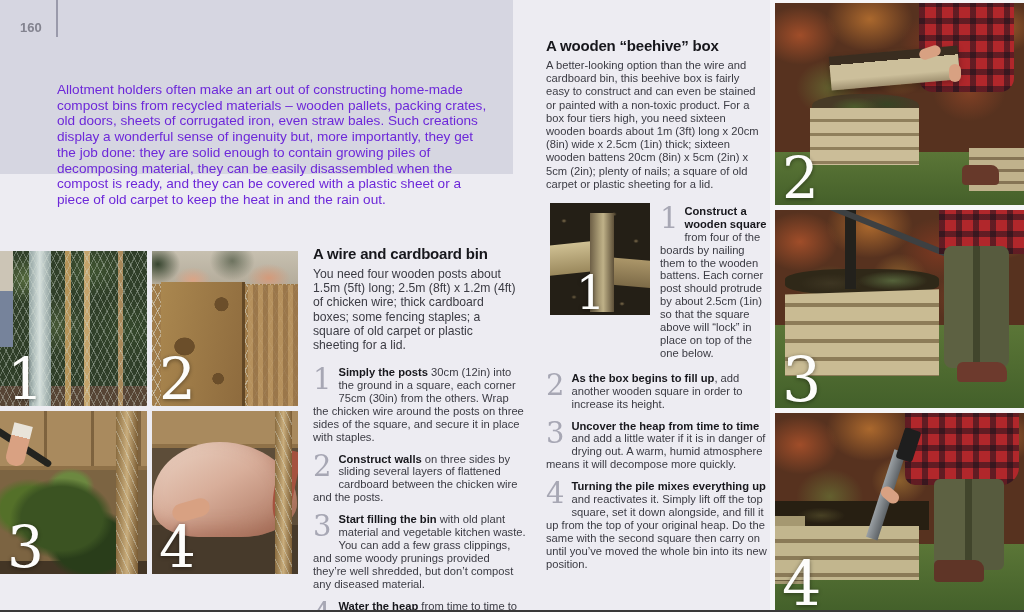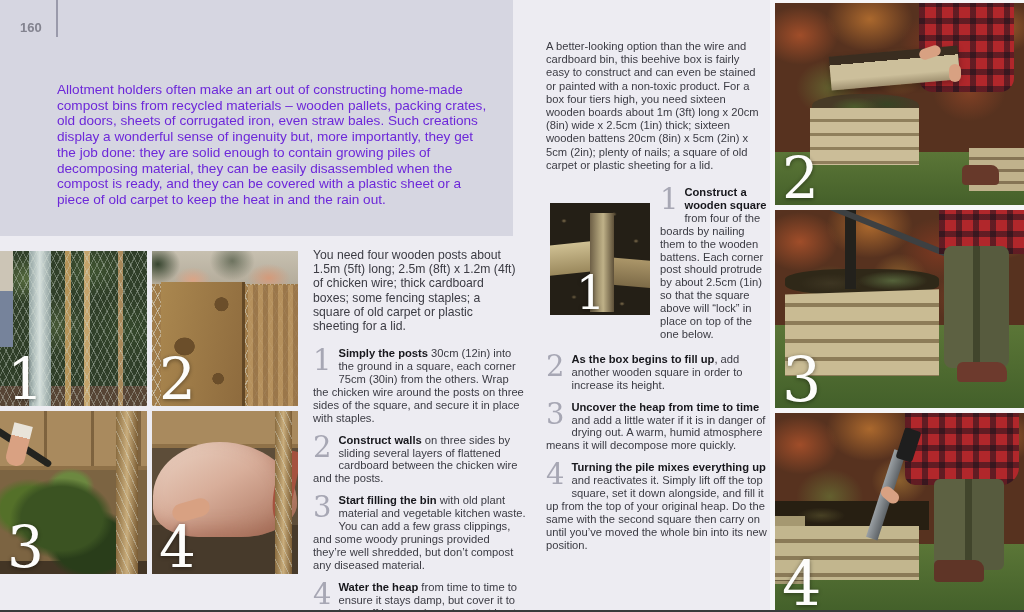--- a/index.html
+++ b/index.html
@@ -1,21 +1,21 @@
 <!DOCTYPE html>
 <html><head>
 <meta charset="utf-8">
 <style>
   * { margin:0; padding:0; box-sizing:border-box; }
   html,body { width:1024px; height:612px; }
   body { font-family:"Liberation Sans", sans-serif; background:#edecf2; }
   .page { position:relative; width:1024px; height:612px; background:#edecf2; overflow:hidden; border-bottom:2px solid #3a3a3a; }
 
   
-  .intro-panel { position:absolute; left:0; top:0; width:513px; height:236px; background:#d6d6e1; }
+  .intro-panel { position:absolute; left:0; top:0; width:513px; height:174px; background:#d6d6e1; }
   .pageno { position:absolute; left:20px; top:20px; font-size:13px; font-weight:bold; color:#83838f; }
   .pagerule { position:absolute; left:56px; top:0; width:2px; height:37px; background:#9a9aab; }
   .doc-title { position:absolute; left:57px; top:44px; font-size:24px; font-weight:bold; color:#27272e; letter-spacing:-0.3px; }
   .doc-intro { position:absolute; left:57px; top:82px; width:436px; font-size:13.6px; line-height:15.7px; color:#6d28d9; }
 
   
   h2.colhead { font-size:15px; font-weight:bold; color:#17171c; margin:0 0 6px 0; letter-spacing:-0.2px; }
   .coltext { font-size:11.2px; line-height:12.9px; color:#3b3b43; }
   .colintro { margin:0 8px 14px 0; font-size:12.2px; line-height:14.2px; color:#3b3b43; }
   .step { clear:left; margin:0 0 9px 0; }
@@ -217,37 +217,39 @@
   </figure>
   <figure class="photo ph4">
     <span class="shape carpet"></span>
     <span class="shape edge"></span>
     <span class="shape post"></span>
     <span class="shape hand"></span>
     <span class="pnum">4</span>
   </figure>
 
   <section class="col-mid coltext">
+    <h2 class="colhead">A wire and cardboard bin</h2>
     <p class="colintro">You need four wooden posts about 1.5m (5ft) long; 2.5m (8ft) x 1.2m (4ft) of chicken wire; thick cardboard boxes; some fencing staples; a square of old carpet or plastic sheeting for a lid.</p>
     <p class="step">
       <span class="snum">1</span><span class="slead">Simply the posts</span><span> 30cm (12in) into the ground in a square, each corner 75cm (30in) from the others. Wrap the chicken wire around the posts on three sides of the square, and secure it in place with staples.</span>
     </p>
     <p class="step">
       <span class="snum">2</span><span class="slead">Construct walls</span><span> on three sides by sliding several layers of flattened cardboard between the chicken wire and the posts.</span>
     </p>
     <p class="step">
       <span class="snum">3</span><span class="slead">Start filling the bin</span><span> with old plant material and vegetable kitchen waste. You can add a few grass clippings, and some woody prunings provided they’re well shredded, but don’t compost any diseased material.</span>
     </p>
     <p class="step">
       <span class="snum">4</span><span class="slead">Water the heap</span><span> from time to time to ensure it stays damp, but cover it to keep off heavy rain and so that heat builds up and hastens the process of decomposition.</span>
     </p>
 
   </section>
 
   <section class="col-right coltext">
+    <h2 class="colhead">A wooden “beehive” box</h2>
     <p class="colintro" style="font-size:11.2px; line-height:13.2px;">A better-looking option than the wire and cardboard bin, this beehive box is fairly easy to construct and can even be stained or painted with a non-toxic product. For a box four tiers high, you need sixteen wooden boards about 1m (3ft) long x 20cm (8in) wide x 2.5cm (1in) thick; sixteen wooden battens 20cm (8in) x 5cm (2in) x 5cm (2in); plenty of nails; a square of old carpet or plastic sheeting for a lid.</p>
 
     <div class="b1row">
       <div style="width:100px; height:112px; position:relative;"></div>
       <div class="b1text">
         <span class="snum">1</span><span class="slead">Construct a wooden square</span><span> from four of the boards by nailing them to the wooden battens. Each corner post should protrude by about 2.5cm (1in) so that the square above will “lock” in place on top of the one below.</span>
       </div>
     </div>
 
     <p class="step">

